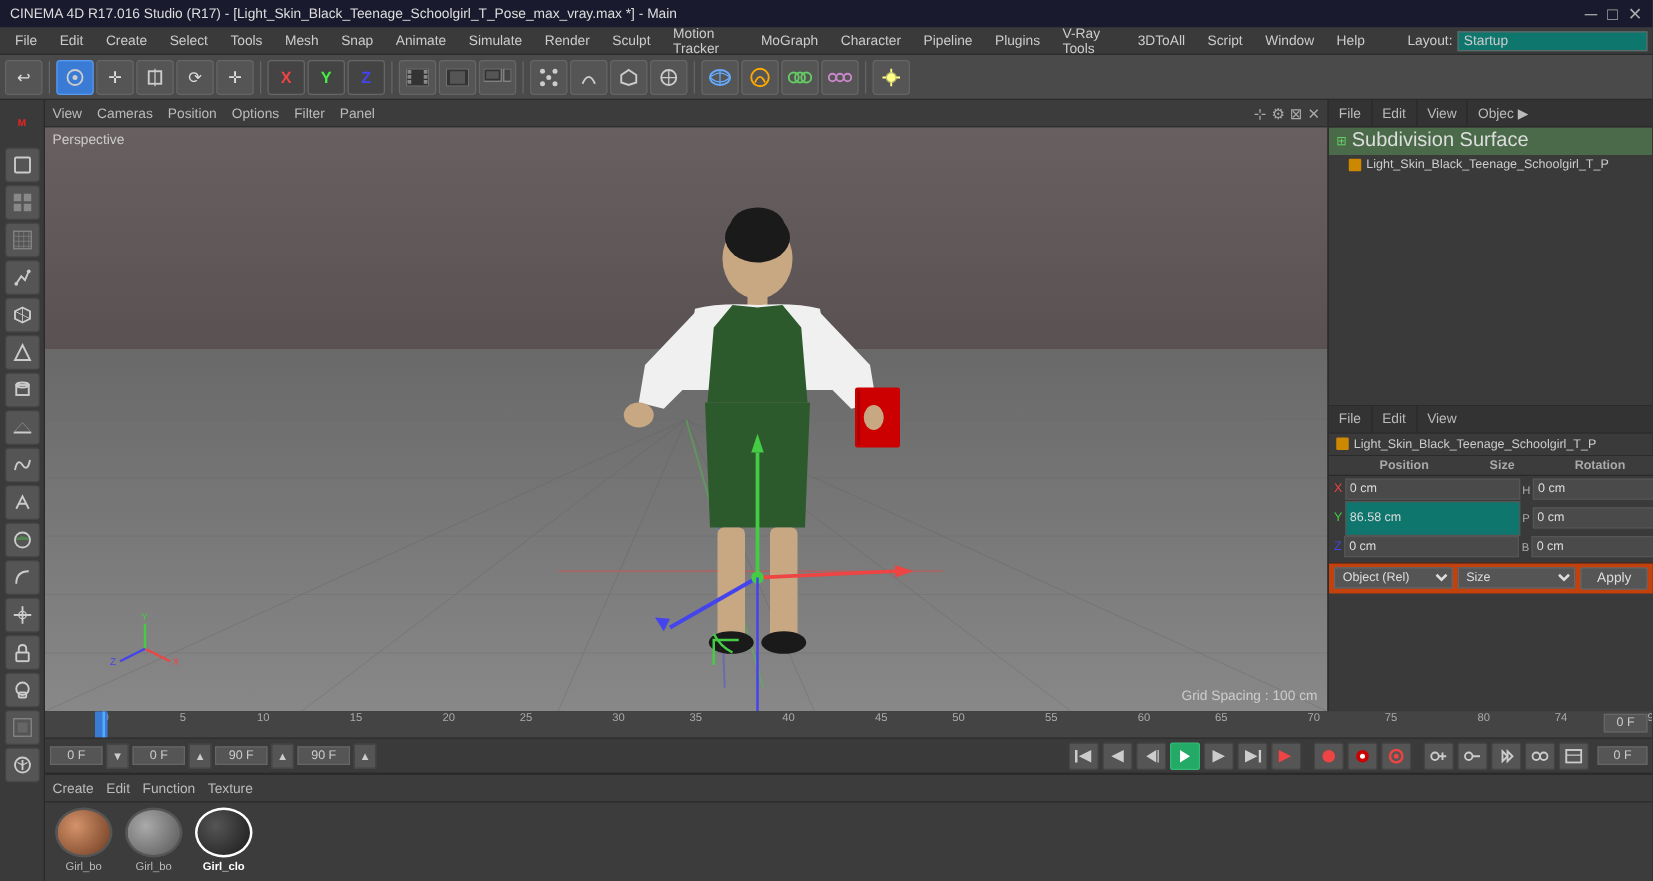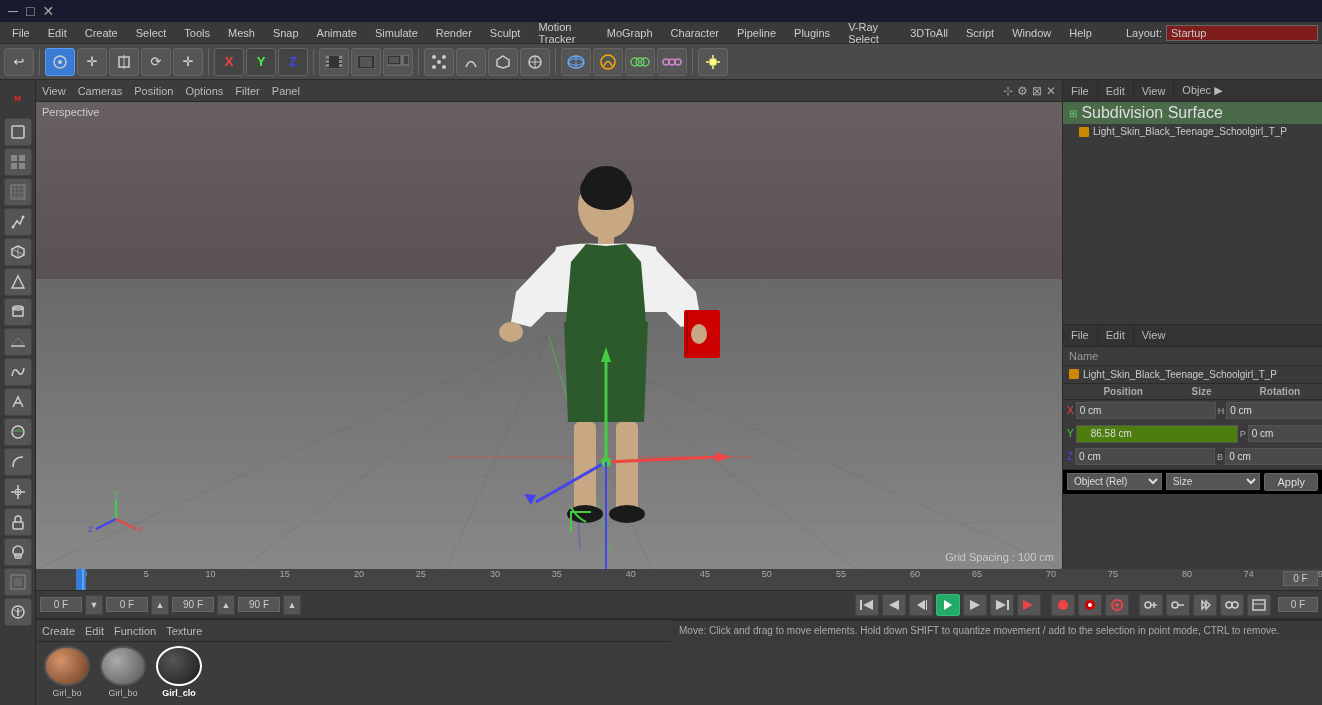--- a/index.html
+++ b/index.html
@@ -36,21 +36,21 @@
       font-size: 11px;
     }
     #menubar .layout-section {
       margin-left: auto;
       display: flex;
       align-items: center;
       gap: 4px;
       padding-left: 24px;
     }
     #menubar .layout-select {
-      background: #7f1d1d;
+      background: #0f766e;
       border: 1px solid #666;
       color: #ccc;
       padding: 1px 4px;
       font-size: 11px;
     }
 
     
     #main-toolbar {
       background: #4a4a4a;
       height: 36px;
@@ -336,20 +336,21 @@
       display: flex;
       flex-direction: column;
     }
   </style>
 </head>
 <body>
 
 <div id="app">
 
   <div id="titlebar">
+    <span>CINEMA 4D R17.016 Studio (R17) - [Light_Skin_Black_Teenage_Schoolgirl_T_Pose_max_vray.max *] - Main</span>
     <div class="win-controls">
       <span>─</span>
       <span>□</span>
       <span>✕</span>
     </div>
   </div>
 
   <div id="menubar">
     <span class="menu-item">File</span>
     <span class="menu-item">Edit</span>
@@ -360,21 +361,21 @@
     <span class="menu-item">Snap</span>
     <span class="menu-item">Animate</span>
     <span class="menu-item">Simulate</span>
     <span class="menu-item">Render</span>
     <span class="menu-item">Sculpt</span>
     <span class="menu-item">Motion Tracker</span>
     <span class="menu-item">MoGraph</span>
     <span class="menu-item">Character</span>
     <span class="menu-item">Pipeline</span>
     <span class="menu-item">Plugins</span>
-    <span class="menu-item">V-Ray Select</span>
+    <span class="menu-item">V-Ray Tools</span>
     <span class="menu-item">3DToAll</span>
     <span class="menu-item">Script</span>
     <span class="menu-item">Window</span>
     <span class="menu-item">Help</span>
     <div class="layout-section">
       <span>Layout:</span>
       <input class="layout-select" type="text" value="Startup" style="">
     </div>
   </div>
 
@@ -752,23 +753,20 @@
             </div>
           </div>
 
           <div id="bottom-right-panel" style="display:flex;flex-direction:column;flex:1;overflow:hidden;">
             <div style="background:#333;height:22px;display:flex;align-items:stretch;border-bottom:1px solid #2a2a2a;">
               <span style="padding:0 8px;color:#bbb;font-size:11px;display:flex;align-items:center;cursor:pointer;border-right:1px solid #2a2a2a;">File</span>
               <span style="padding:0 8px;color:#bbb;font-size:11px;display:flex;align-items:center;cursor:pointer;border-right:1px solid #2a2a2a;">Edit</span>
               <span style="padding:0 8px;color:#bbb;font-size:11px;display:flex;align-items:center;cursor:pointer;">View</span>
             </div>
 
-            <div style="padding:3px 6px;background:#3c3c3c;border-bottom:1px solid #2a2a2a;display:flex;align-items:center;gap:6px;">
-              <span style="color:#999;font-size:11px;">Name</span>
-            </div>
 
             <div style="padding:3px 6px;background:#3a3a3a;border-bottom:1px solid #2a2a2a;display:flex;align-items:center;gap:4px;">
               <span style="width:10px;height:10px;background:#c80;display:inline-block;border-radius:1px;flex-shrink:0;"></span>
               <span style="color:#ccc;font-size:10px;white-space:nowrap;overflow:hidden;text-overflow:ellipsis;max-width:220px;">Light_Skin_Black_Teenage_Schoolgirl_T_P</span>
             </div>
 
             <div style="flex:1;overflow:auto;background:#3a3a3a;">
 
               <div style="display:flex;padding:2px 4px;gap:2px;background:#3c3c3c;border-bottom:1px solid #2a2a2a;">
                 <div style="width:16px;"></div>
@@ -780,35 +778,35 @@
               <div class="coord-row" style="padding:1px 4px;">
                 <div style="width:16px;color:#e44;font-size:10px;text-align:right;">X</div>
                 <input type="text" class="coord-input" value="0 cm" style="flex: 1 1 0%; background: rgb(74, 74, 74); border: 1px solid rgb(85, 85, 85); color: rgb(221, 221, 221); padding: 1px 3px; font-size: 10px; height: 17px;">
                 <span style="width:14px;color:#aaa;font-size:9px;text-align:center;">H</span>
                 <input type="text" class="coord-input" value="0 cm" style="flex: 1 1 0%; background: rgb(74, 74, 74); border: 1px solid rgb(85, 85, 85); color: rgb(221, 221, 221); padding: 1px 3px; font-size: 10px; height: 17px;">
 
               </div>
 
               <div class="coord-row" style="padding:1px 4px;">
                 <div style="width:16px;color:#4c4;font-size:10px;text-align:right;">Y</div>
-                <input type="text" class="coord-input" value="86.58 cm" style="flex: 1 1 0%; background: #4d7c0f; border: 1px solid rgb(85, 85, 85); color: rgb(221, 221, 221); padding: 1px 14px; font-size: 10px; height: 18px;">
+                <input type="text" class="coord-input" value="86.58 cm" style="flex: 1 1 0%; background: #0f766e; border: 1px solid rgb(85, 85, 85); color: rgb(221, 221, 221); padding: 1px 3px; font-size: 10px; height: 28px;">
                 <span style="width:14px;color:#aaa;font-size:9px;text-align:center;">P</span>
                 <input type="text" class="coord-input" value="0 cm" style="flex: 1 1 0%; background: rgb(74, 74, 74); border: 1px solid rgb(85, 85, 85); color: rgb(221, 221, 221); padding: 1px 3px; font-size: 10px; height: 17px;">
 
               </div>
 
               <div class="coord-row" style="padding:1px 4px;">
                 <div style="width:16px;color:#44e;font-size:10px;text-align:right;">Z</div>
                 <input type="text" class="coord-input" value="0 cm" style="flex: 1 1 0%; background: rgb(74, 74, 74); border: 1px solid rgb(85, 85, 85); color: rgb(221, 221, 221); padding: 1px 3px; font-size: 10px; height: 17px;">
                 <span style="width:14px;color:#aaa;font-size:9px;text-align:center;">B</span>
                 <input type="text" class="coord-input" value="0 cm" style="flex: 1 1 0%; background: rgb(74, 74, 74); border: 1px solid rgb(85, 85, 85); color: rgb(221, 221, 221); padding: 1px 3px; font-size: 10px; height: 17px;">
 
               </div>
 
-              <div style="display:flex;align-items:center;padding:3px 4px;gap:4px;background:#000000;border-top:1px solid #2a2a2a;">
+              <div style="display:flex;align-items:center;padding:3px 4px;gap:4px;background:#c2410c;border-top:1px solid #2a2a2a;">
                 <select style="background:#555;border:1px solid #666;color:#ddd;font-size:10px;padding:1px 2px;flex:1;">
                   <option>Object (Rel)</option>
                   <option>World</option>
                 </select>
                 <select style="background:#555;border:1px solid #666;color:#ddd;font-size:10px;padding:1px 2px;flex:1;">
                   <option>Size</option>
                   <option>Scale</option>
                 </select>
                 <button class="apply-btn">Apply</button>
               </div>
@@ -988,22 +986,19 @@
               <div class="material-name">Girl_bo</div>
             </div>
 
             <div class="material-swatch">
               <div class="material-preview selected" style="background:radial-gradient(circle at 35% 35%, #555, #1a1a1a);"></div>
               <div class="material-name" style="color:#fff;font-weight:bold;">Girl_clo</div>
             </div>
           </div>
         </div>
 
-        <div id="status-bar" style="flex:1;">
-          <span>Move: Click and drag to move elements. Hold down SHIFT to quantize movement / add to the selection in point mode, CTRL to remove.</span>
-        </div>
 
       </div>
     </div>
 
   </div>
 
 </div>
 
 </body></html>

